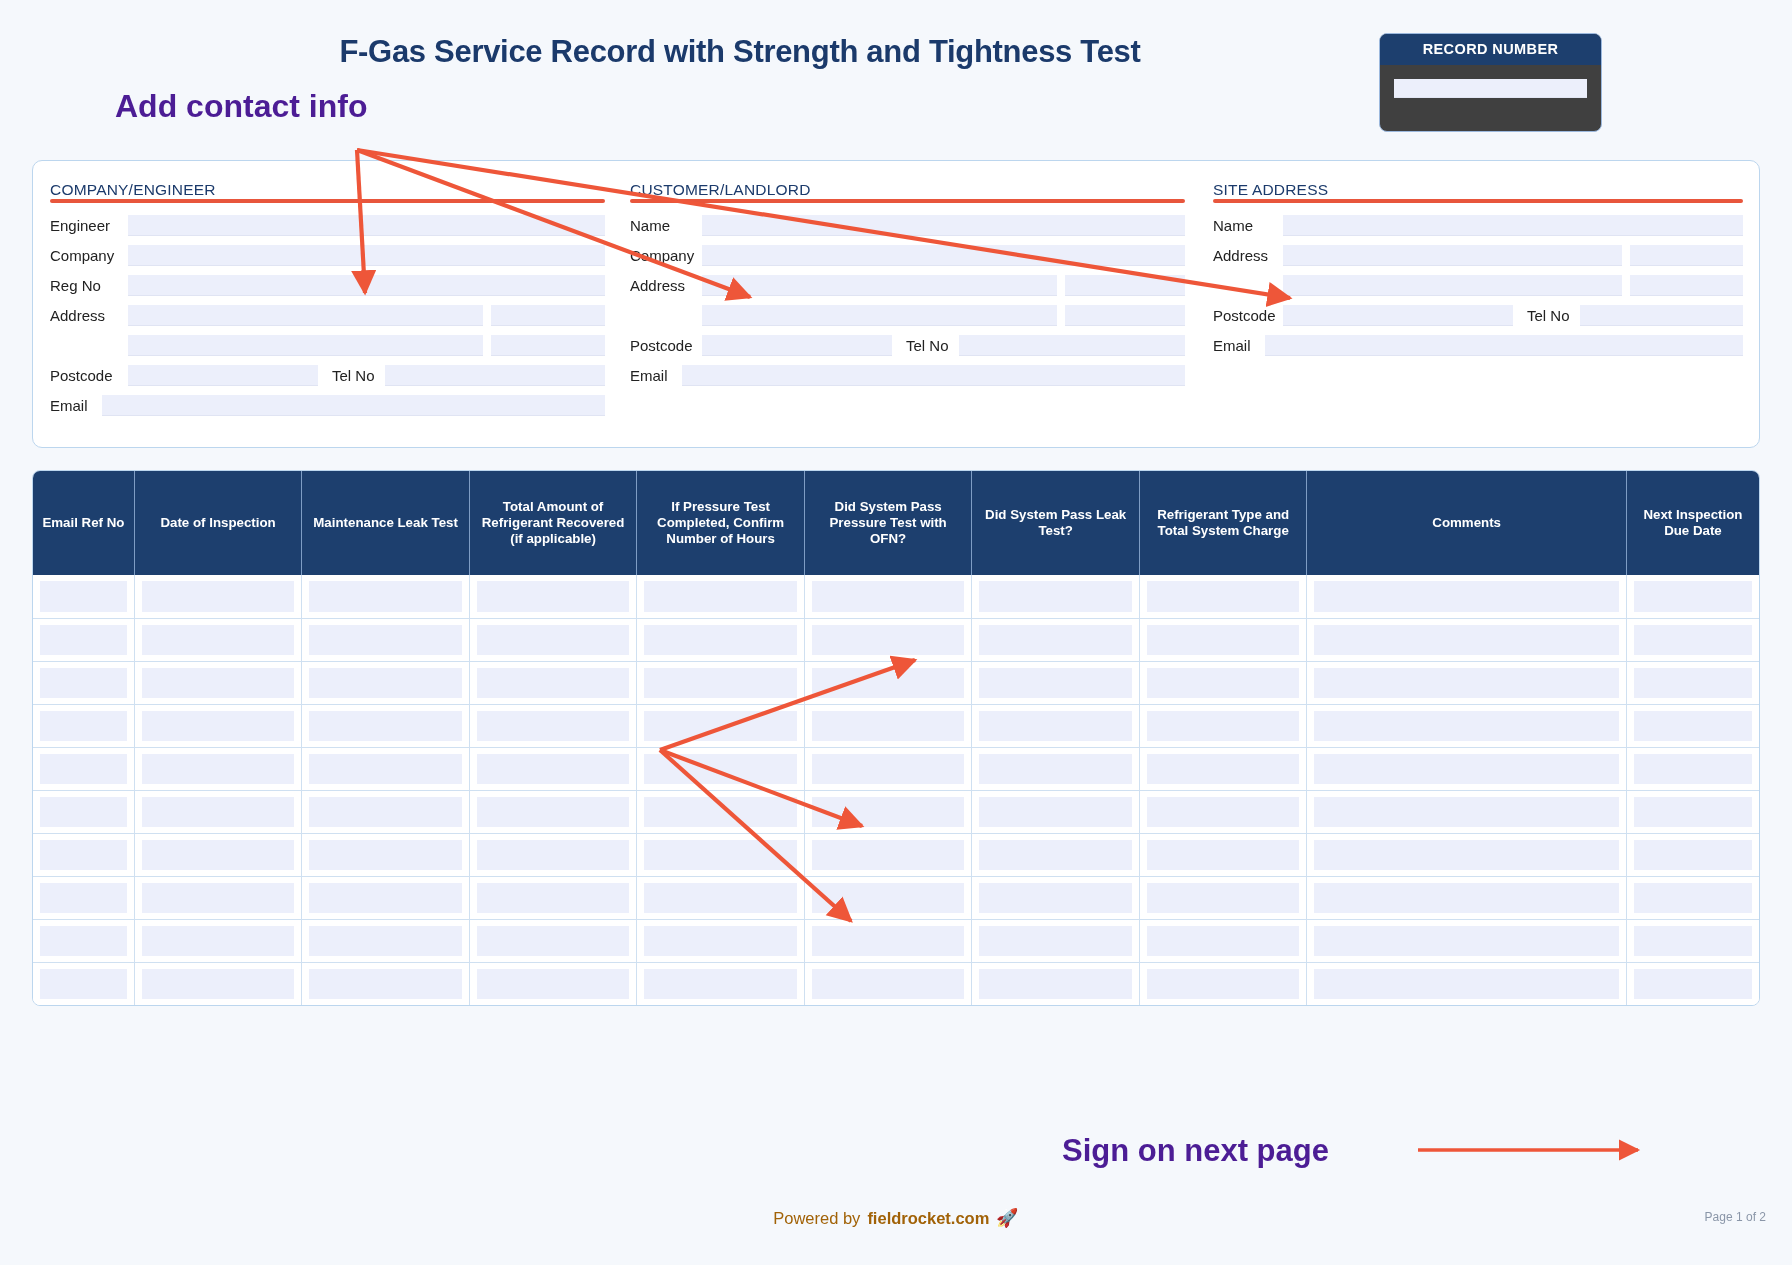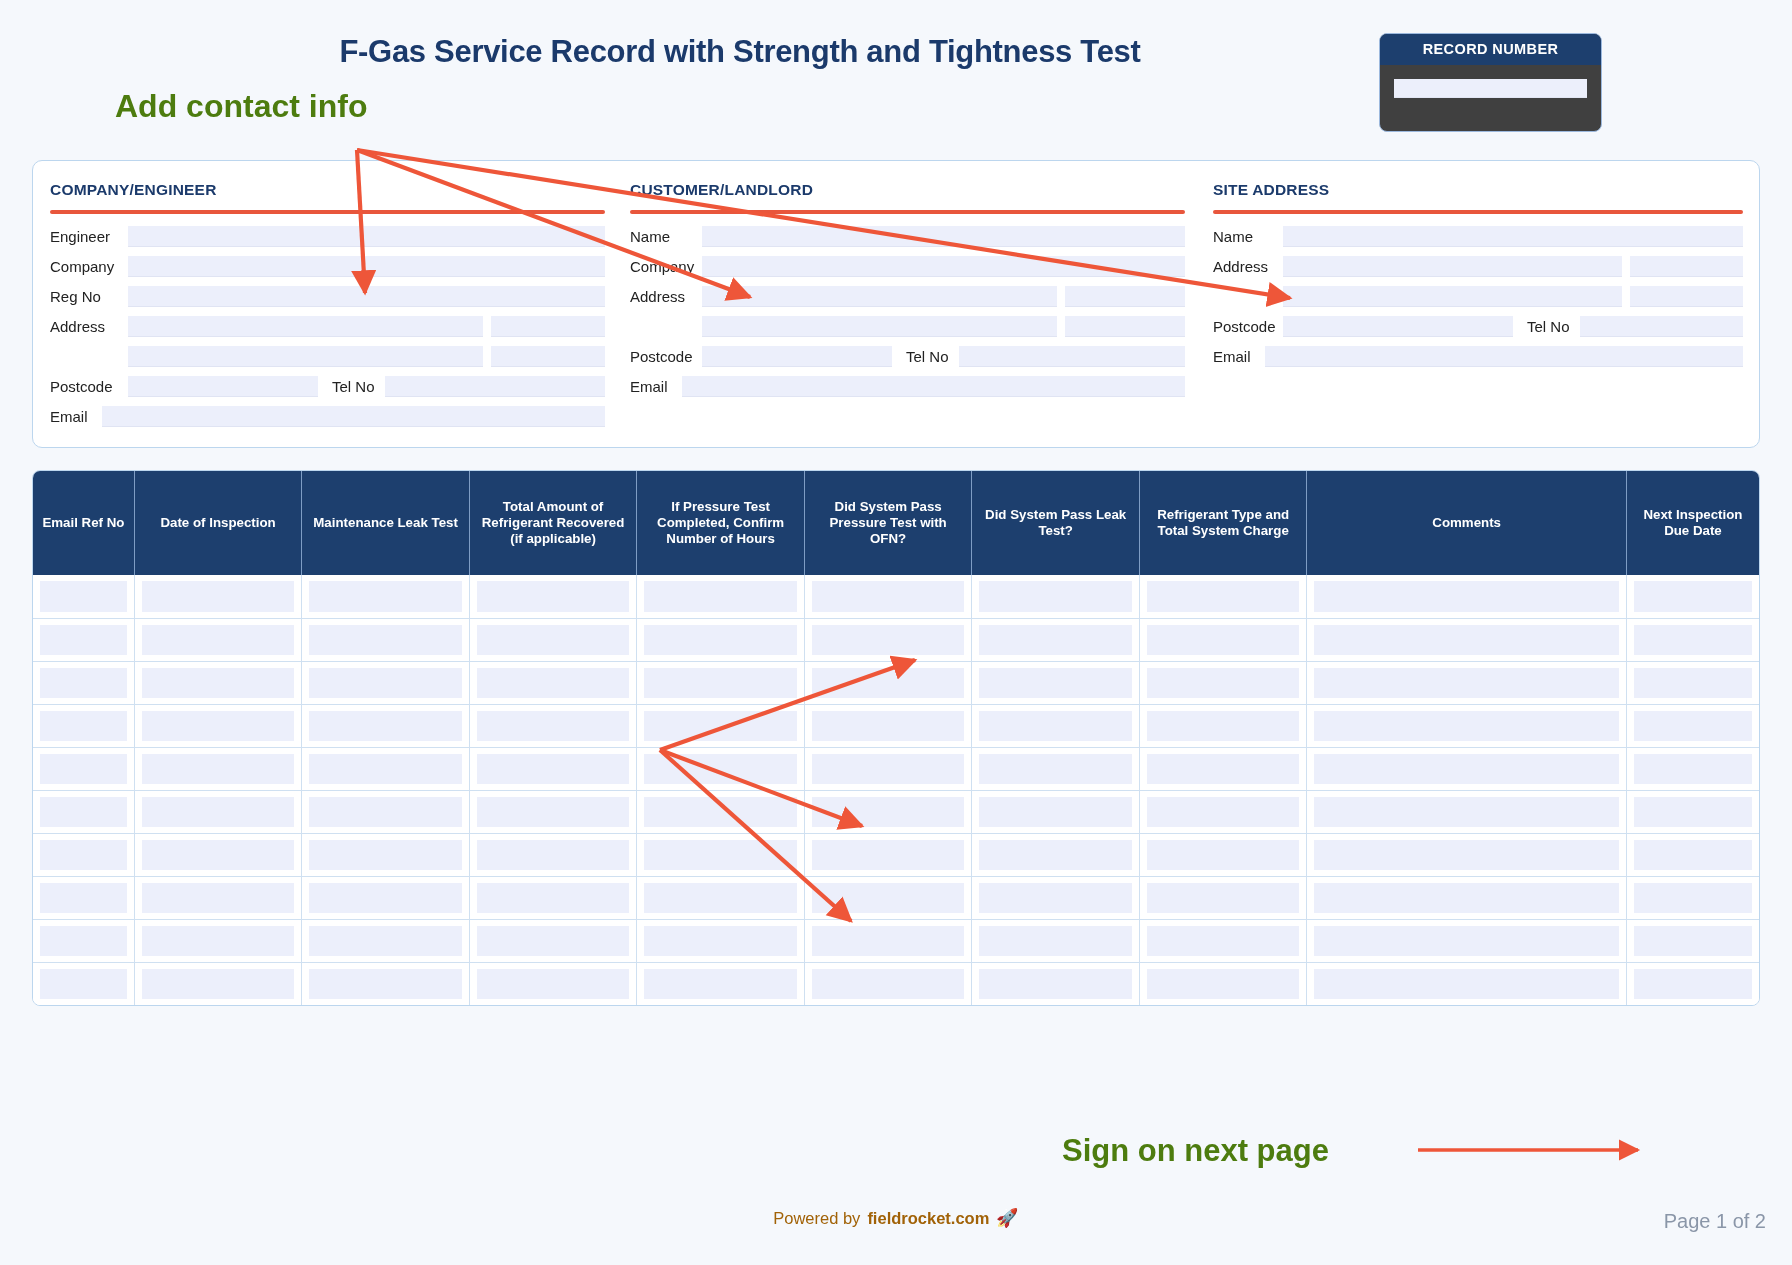--- a/index.html
+++ b/index.html
@@ -31,21 +31,21 @@
   }
   .record-body { padding: 14px 14px 0 14px; }
   .record-field {
     height: 19px; background: #eceffb;
     border-bottom: 1px solid #e2e6f4;
   }
 
   
   .anno {
     position: absolute;
-    color: #4d7c0f;
+    color: #4c1d95;
     font-weight: 700;
     white-space: nowrap;
   }
   .anno-contact { left: 115px; top: 88px; font-size: 32px; }
   .anno-service { left: 183px; top: 736px; font-size: 32px; }
   .anno-sign    { left: 1062px; top: 1133px; font-size: 31px; }
   .arrow-layer {
     position: absolute; left: 0; top: 0;
     width: 1792px; height: 1265px;
     pointer-events: none;
@@ -57,22 +57,22 @@
     width: 1728px; height: 288px;
     background: #ffffff;
     border: 1px solid #bcd6ee; border-radius: 10px;
   }
   .col { position: absolute; top: 20px; }
   .col-company  { left: 17px;   width: 555px; }
   .col-customer { left: 597px;  width: 555px; }
   .col-site     { left: 1180px; width: 530px; }
 
   .col-title {
-    font-size: 15.5px; font-weight: 700; letter-spacing: .2px;
-    color: #1b3a6b; margin-bottom: 11px;
+    font-size: 15.5px; font-weight: 400; letter-spacing: .2px;
+    color: #1b3a6b; 
   }
   .col-rule { height: 4px; background: #e8563c; border-radius: 2px; margin-bottom: 12px; }
 
   .frow { display: flex; align-items: center; margin-bottom: 9px; height: 21px; }
   .flabel {
     font-size: 15px; color: #222222;
     flex: 0 0 auto; padding-right: 10px; white-space: nowrap;
   }
   .fin {
     background: #eceffb; border-bottom: 1px solid #e0e4f3;
@@ -118,21 +118,21 @@
   }
   .powered {
     position: absolute; left: 50%; transform: translateX(-50%);
     top: 4px; font-size: 16.5px; color: #a16207;
     display: flex; align-items: center; gap: 7px;
   }
   .powered .pb { font-weight: 700; }
   .rocket { font-size: 18px; }
   .pagenum {
     position: absolute; right: 26px; top: 7px;
-    font-size: 20px; color: #8a96a8;
+    font-size: 12px; color: #8a96a8;
   }
 </style>
 </head>
 <body>
 
 <div class="page">
 
   <div class="title">F-Gas Service Record with Strength and Tightness Test</div>
 
   <div class="record-box">

